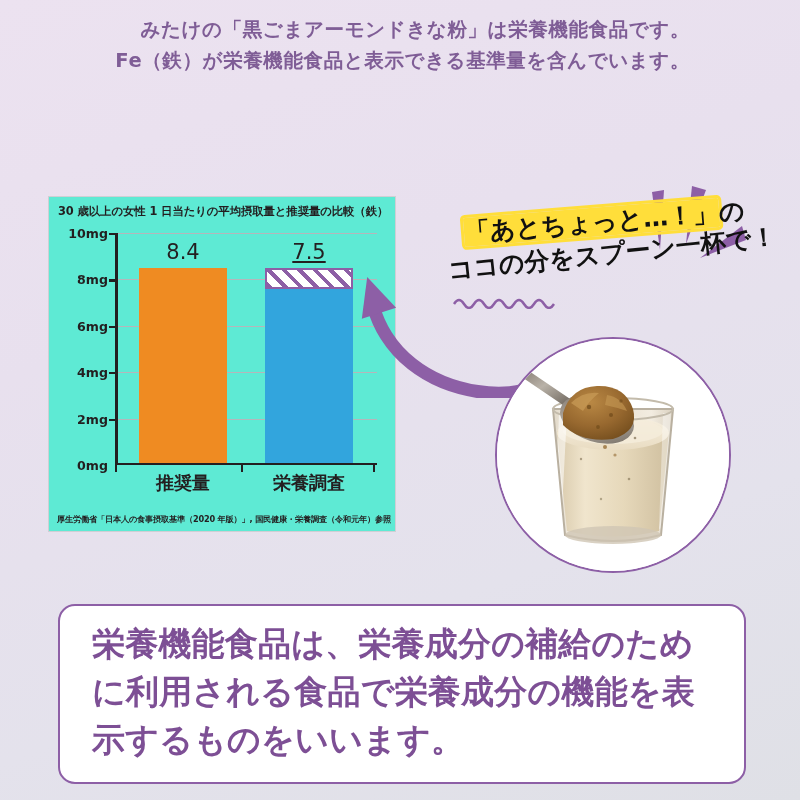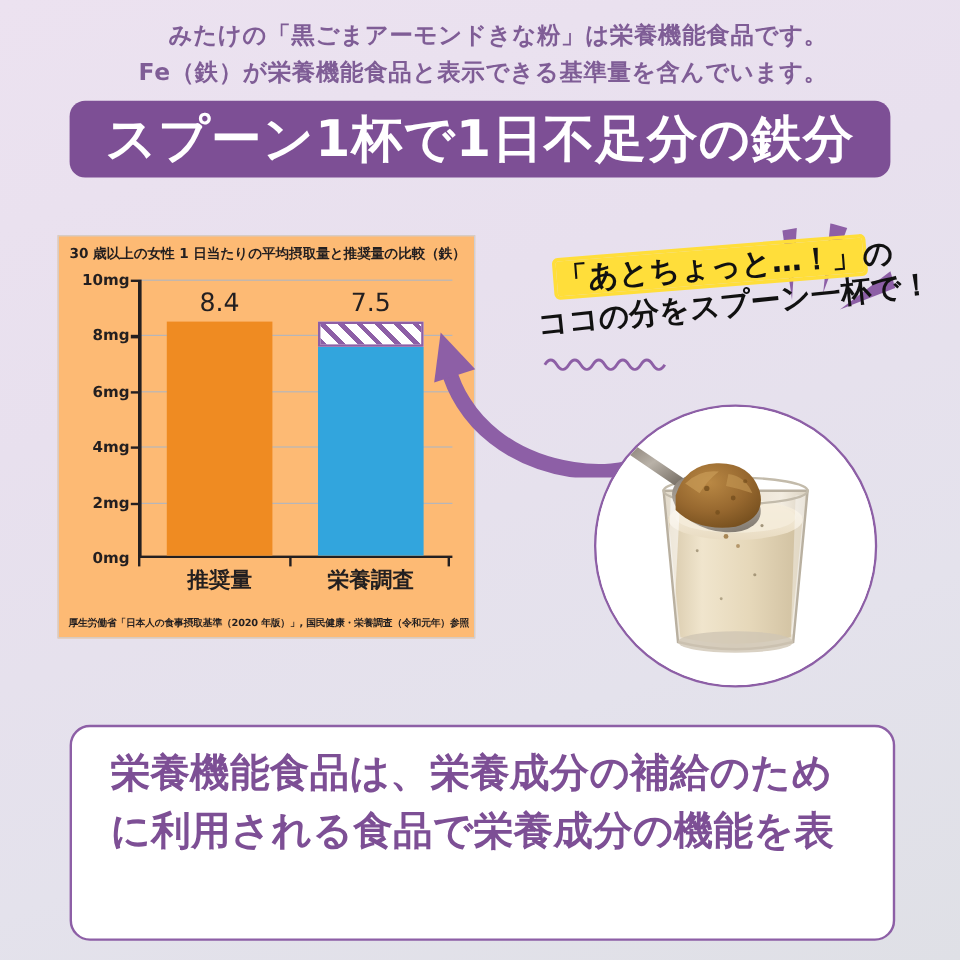--- a/index.html
+++ b/index.html
@@ -62,21 +62,21 @@
     white-space: nowrap;
   }
 
   
   .chart-panel {
     position: absolute;
     left: 48px;
     top: 196px;
     width: 348px;
     height: 336px;
-    background: #fdba74;
+    background: #5eead4;
     border: 1px solid #cfcfd4;
     box-sizing: border-box;
   }
   .chart-title {
     position: absolute;
     left: 9px;
     top: 7px;
     font-size: 11.4px;
     font-weight: 700;
     color: #231f20;
@@ -313,23 +313,20 @@
 </head>
 <body>
 
 <div id="page">
 
   <div class="header-block">
     <div class="header-line">みたけの「黒ごまアーモンドきな粉」は栄養機能食品です。</div>
     <div class="header-line">Fe（鉄）が栄養機能食品と表示できる基準量を含んでいます。</div>
   </div>
 
-  <div class="banner">
-    <span class="banner-text">スプーン1杯で1日不足分の鉄分</span>
-  </div>
 
   <div class="chart-panel">
     <div class="chart-title">30 歳以上の女性 1 日当たりの平均摂取量と推奨量の比較（鉄）</div>
 
     <div class="plot">
 
       <div class="gridline" style="top:0%"></div>
       <div class="gridline" style="top:20%"></div>
       <div class="gridline" style="top:40%"></div>
       <div class="gridline" style="top:60%"></div>
@@ -357,21 +354,21 @@
 
       <div class="bar bar-orange" style="left:24px; width:88px; height:195px;">
         <div class="bar-fill" style="bottom:0; height:100%;"></div>
         <div class="bar-value" style="top:-28px;">8.4</div>
         <div class="bar-cat">推奨量</div>
       </div>
 
       <div class="bar bar-blue" style="left:150px; width:88px; height:195px;">
         <div class="bar-fill" style="bottom:0; height:174px;"></div>
         <div class="bar-gap" style="bottom:174px; height:21px;"></div>
-        <div class="bar-value" style="top:-28px;">7.5</div>
+        <div class="bar-value" style="top:-28px;text-decoration:underline;">7.5</div>
         <div class="bar-cat">栄養調査</div>
       </div>
     </div>
 
     <div class="chart-footnote">厚生労働省「日本人の食事摂取基準（2020 年版）」, 国民健康・栄養調査（令和元年）参照</div>
   </div>
 
   <svg class="arrow-svg" viewBox="0 0 210 130">
     <path d="M205,118 C178,132 120,126 82,96 C60,79 48,56 44,40" fill="none" stroke="#8d5fa6" stroke-width="13" stroke-linecap="round"></path>
     <path d="M44,8 L62,46 L26,46 Z" fill="#8d5fa6" transform="rotate(-18 44 30)"></path>
@@ -461,15 +458,16 @@
 
       <circle cx="108" cy="108" r="2.0" fill="#8a5f24" opacity="0.7"></circle>
       <circle cx="118" cy="116" r="1.6" fill="#8a5f24" opacity="0.55"></circle>
     </svg>
   </div>
 
 
   <div class="body-box">
     <div class="body-text">栄養機能食品は、栄養成分の補給のため</div>
     <div class="body-text">に利用される食品で栄養成分の機能を表</div>
+    <div class="body-text">示するものをいいます。</div>
   </div>
 
 </div>
 
 </body></html>

